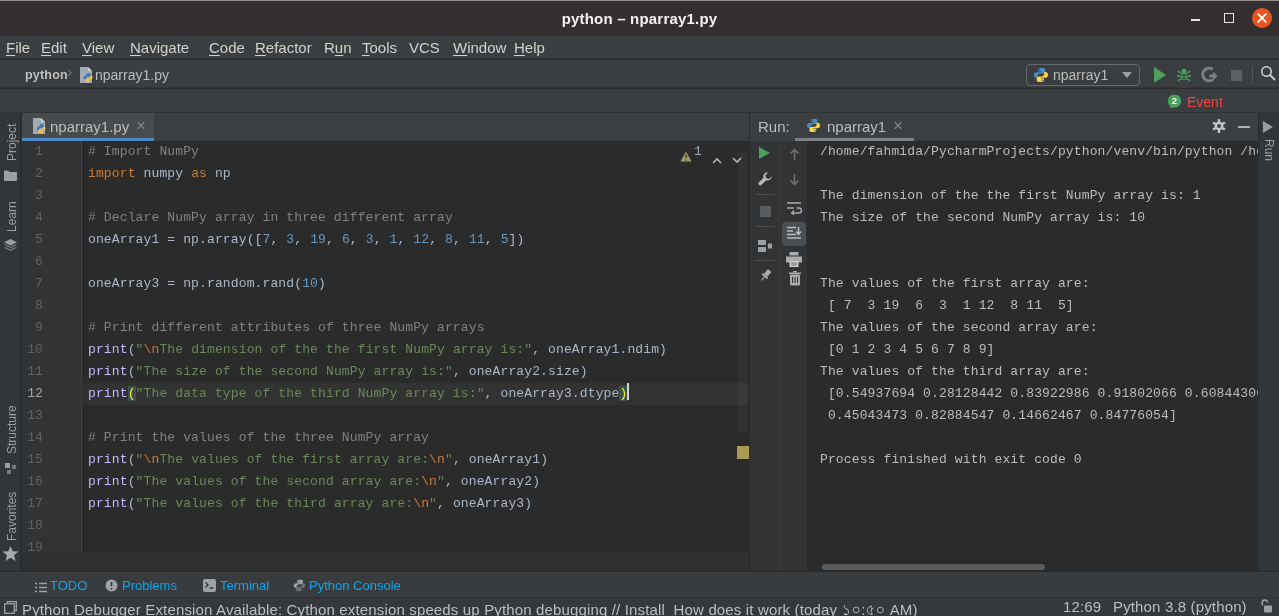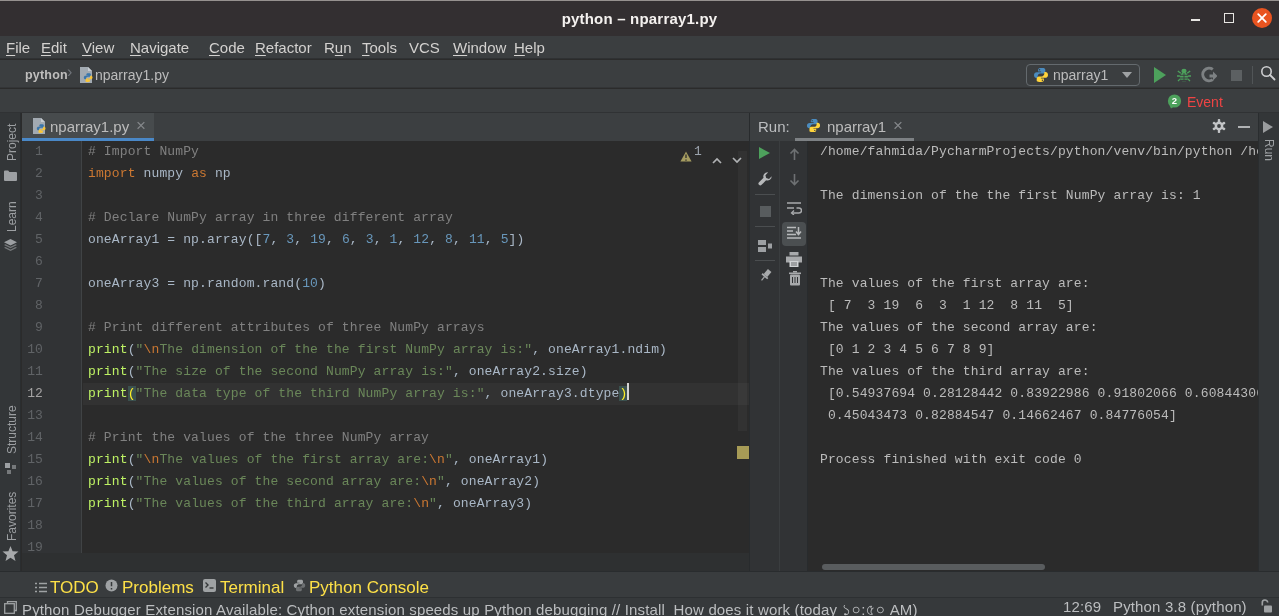--- a/index.html
+++ b/index.html
@@ -20,35 +20,35 @@
 .vtr{position:absolute;transform-origin:0 0;transform:rotate(90deg);white-space:nowrap;color:#9da0a3;font-size:12px;}
 
 #tabbar{left:22px;top:113px;width:727px;height:28px;background:#3c3f41;}
 #edtab{left:22px;top:113px;width:132px;height:25px;background:#474b4d;}
 #edtabu{left:22px;top:138px;width:132px;height:3px;background:#4a88c7;}
 #editor{left:22px;top:141px;width:727px;height:412px;background:#2b2b2b;overflow:hidden;}
 #gutter{left:0px;top:0px;width:60px;height:412px;background:#313335;border-right:1px solid #404345;}
 #gutnums{left:0px;top:0px;width:21px;color:#606366;text-align:right;}
 #caretrow{left:61px;top:242px;width:666px;height:22px;background:#323232;}
 .cl{position:absolute;left:66px;height:22px;color:#a9b7c6;}
-.cm{color:#808080;}.kw{color:#cc7832;}.st{color:#6a8759;}.esc{color:#cc7832;}.nm{color:#6897bb;}.bi{color:#bef264;}
+.cm{color:#808080;}.kw{color:#cc7832;}.st{color:#6a8759;}.esc{color:#cc7832;}.nm{color:#6897bb;}.bi{color:#c4b5fd;}
 .hp{background:#3b514f;color:#ffef28;}
 #caret{display:inline-block;width:2px;height:17px;background:#d4d4d4;vertical-align:-3px;}
 
 #rundiv{left:749px;top:113px;width:1px;height:458px;background:#282b2d;}
 #runhdr{left:750px;top:113px;width:508px;height:28px;background:#3c3f41;}
 #runtabu{left:795px;top:138px;width:119px;height:3px;background:#7d8184;}
 #runtools{left:750px;top:141px;width:58px;height:430px;background:#313335;border-right:1px solid #282b2d;}
 #console{left:808px;top:141px;width:450px;height:430px;background:#2b2b2b;overflow:hidden;}
 .conl{position:absolute;left:12px;color:#bbbbbb;}
 #rstripe{left:1258px;top:113px;width:21px;height:458px;background:#333638;border-left:1px solid #2a2d2f;}
 
 #botbar{left:0;top:571px;width:1279px;height:26px;background:#393c3e;border-top:1px solid #292c2e;}
 #statusbar{left:0;top:597px;width:1279px;height:19px;background:#36393b;border-top:1px solid #2d3032;}
-.bt{position:absolute;top:578px;color:#fde047;font-size:17px;}
+.bt{position:absolute;top:578px;color:#0ea5e9;font-size:13px;}
 .sbt{position:absolute;color:#bcbec0;font-size:15px;top:598px;white-space:pre;letter-spacing:0.15px;}
 </style></head>
 <body>
 <div id="stage">
 <div class="abs" id="topline"></div>
 <div class="abs" id="titlebar"></div>
 <div class="abs" id="title">python – nparray1.py</div>
 <div class="abs" style="left:1191px;top:19px;width:9px;height:2px;background:#e8e6e3;"></div>
 <div class="abs" style="left:1224px;top:13px;width:10px;height:10px;border:1.5px solid #e8e6e3;"></div>
 <div class="abs" style="left:1252px;top:8px;width:20px;height:20px;border-radius:50%;background:#e95420;">
@@ -292,20 +292,21 @@
 <div class="abs" style="left:789px;top:271px;width:12px;height:15px;">
 <svg width="12" height="15" viewBox="0 0 12 15">
         <rect x="1" y="3.5" width="10" height="11" rx="1" fill="#a8aaac"></rect>
         <rect x="0" y="1.5" width="12" height="1.6" fill="#a8aaac"></rect>
         <rect x="4" y="0" width="4" height="1.5" fill="#a8aaac"></rect>
         <path d="M3.5 6 v6 M6 6 v6 M8.5 6 v6" stroke="#313335" stroke-width="1"></path>
       </svg></div>
 <div class="abs" id="console">
 <div class="abs mono conl" style="top:0">/home/fahmida/PycharmProjects/python/venv/bin/python /ho</div>
 <div class="abs mono conl" style="top:44px">The dimension of the the first NumPy array is: 1</div>
+<div class="abs mono conl" style="top:66px">The size of the second NumPy array is: 10</div>
 <div class="abs mono conl" style="top:132px">The values of the first array are:</div>
 <div class="abs mono conl" style="top:154px"> [ 7  3 19  6  3  1 12  8 11  5]</div>
 <div class="abs mono conl" style="top:176px">The values of the second array are:</div>
 <div class="abs mono conl" style="top:198px"> [0 1 2 3 4 5 6 7 8 9]</div>
 <div class="abs mono conl" style="top:220px">The values of the third array are:</div>
 <div class="abs mono conl" style="top:242px"> [0.54937694 0.28128442 0.83922986 0.91802066 0.60844306</div>
 <div class="abs mono conl" style="top:264px"> 0.45043473 0.82884547 0.14662467 0.84776054]</div>
 <div class="abs mono conl" style="top:308px">Process finished with exit code 0</div>
 <div class="abs" style="left:14px;top:423px;width:223px;height:6px;background:#595c5e;border-radius:3px;"></div>
 </div>

